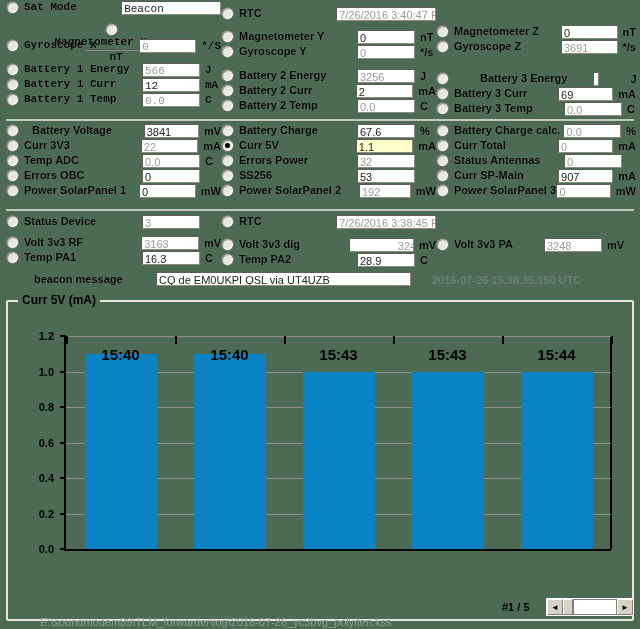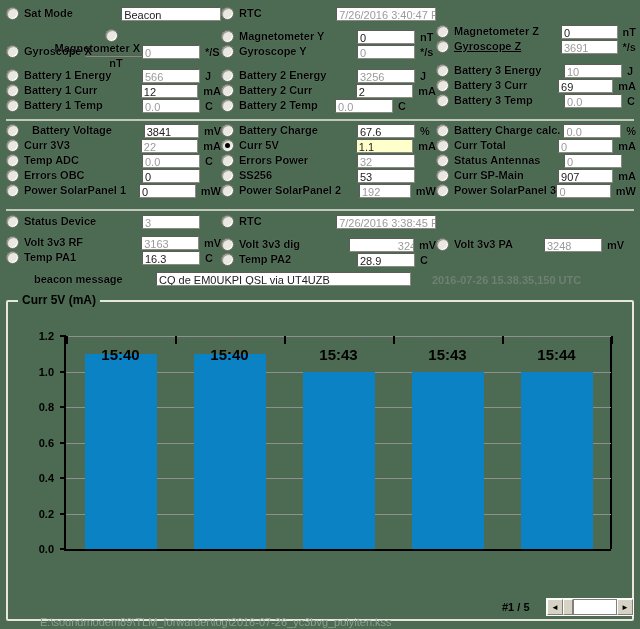--- a/index.html
+++ b/index.html
@@ -91,21 +91,21 @@
   }
   #sb-track{flex:1;background:#ffffff;border:1px solid #808078;box-sizing:border-box;}
   #beacon-stamp{
     position:absolute;left:432px;top:274px;font-size:11px;font-weight:bold;
     color:#6f7f74;white-space:nowrap;
   }
 </style>
 </head>
 <body>
 
-<div class="panel" id="obc-col1" style="left:6px;top:6px;width:215px;">
+<div class="panel" id="obc-col1" style="left:6px;top:0;width:215px;font-family:Liberation Mono, monospace;">
     <div class="row">
       <span class="radio"></span>
       <span class="lbl" style="width: 118px;">Sat Mode</span>
       <div class="fld" style="width: 120px;">Beacon</div>
     </div>
     <div class="row" style="margin-top: 8px; flex-direction: column;">
       <span class="radio"></span>
       <span class="lbl" style="width: 118px;">Magnetometer X</span>
       <div class="fld" style="width: 58px;">0</div>
       <span class="unit">nT</span>
@@ -160,39 +160,39 @@
       <span class="unit">J</span>
     </div>
     <div class="row">
       <span class="radio"></span>
       <span class="lbl" style="width: 118px;">Battery 2 Curr</span>
       <div class="fld" style="width: 58px;">2</div>
       <span class="unit">mA</span>
     </div>
     <div class="row">
       <span class="radio"></span>
-      <span class="lbl" style="width: 96px;">Battery 2 Temp</span>
+      <span class="lbl" style="width: 118px;">Battery 2 Temp</span>
       <div class="fld dim" style="width: 58px;">0.0</div>
       <span class="unit">C</span>
     </div>
   </div>
 <div class="panel" id="obc-col3" style="left:436px;top:24px;width:200px;">
     <div class="row">
       <span class="radio"></span>
       <span class="lbl" style="width: 110px;">Magnetometer Z</span>
       <div class="fld" style="width: 58px;">0</div>
       <span class="unit">nT</span>
     </div>
     <div class="row">
       <span class="radio"></span>
-      <span class="lbl" style="width: 110px; text-decoration: underline;">Gyroscope Z</span>
+      <span class="lbl" style="width: 110px;">Gyroscope Z</span>
       <div class="fld dim" style="width: 58px;">3691</div>
       <span class="unit">*/s</span>
     </div>
-    <div class="row" style="margin-top: 9px;">
+    <div class="row" style="margin-top: 17px; gap: 26px;">
       <span class="radio"></span>
       <span class="lbl" style="width: 110px;">Battery 3 Energy</span>
       <div class="fld dim" style="width: 58px;">10</div>
       <span class="unit">J</span>
     </div>
     <div class="row">
       <span class="radio"></span>
       <span class="lbl" style="width: 110px;">Battery 3 Curr</span>
       <div class="fld" style="width: 58px;">69</div>
       <span class="unit">mA</span>

